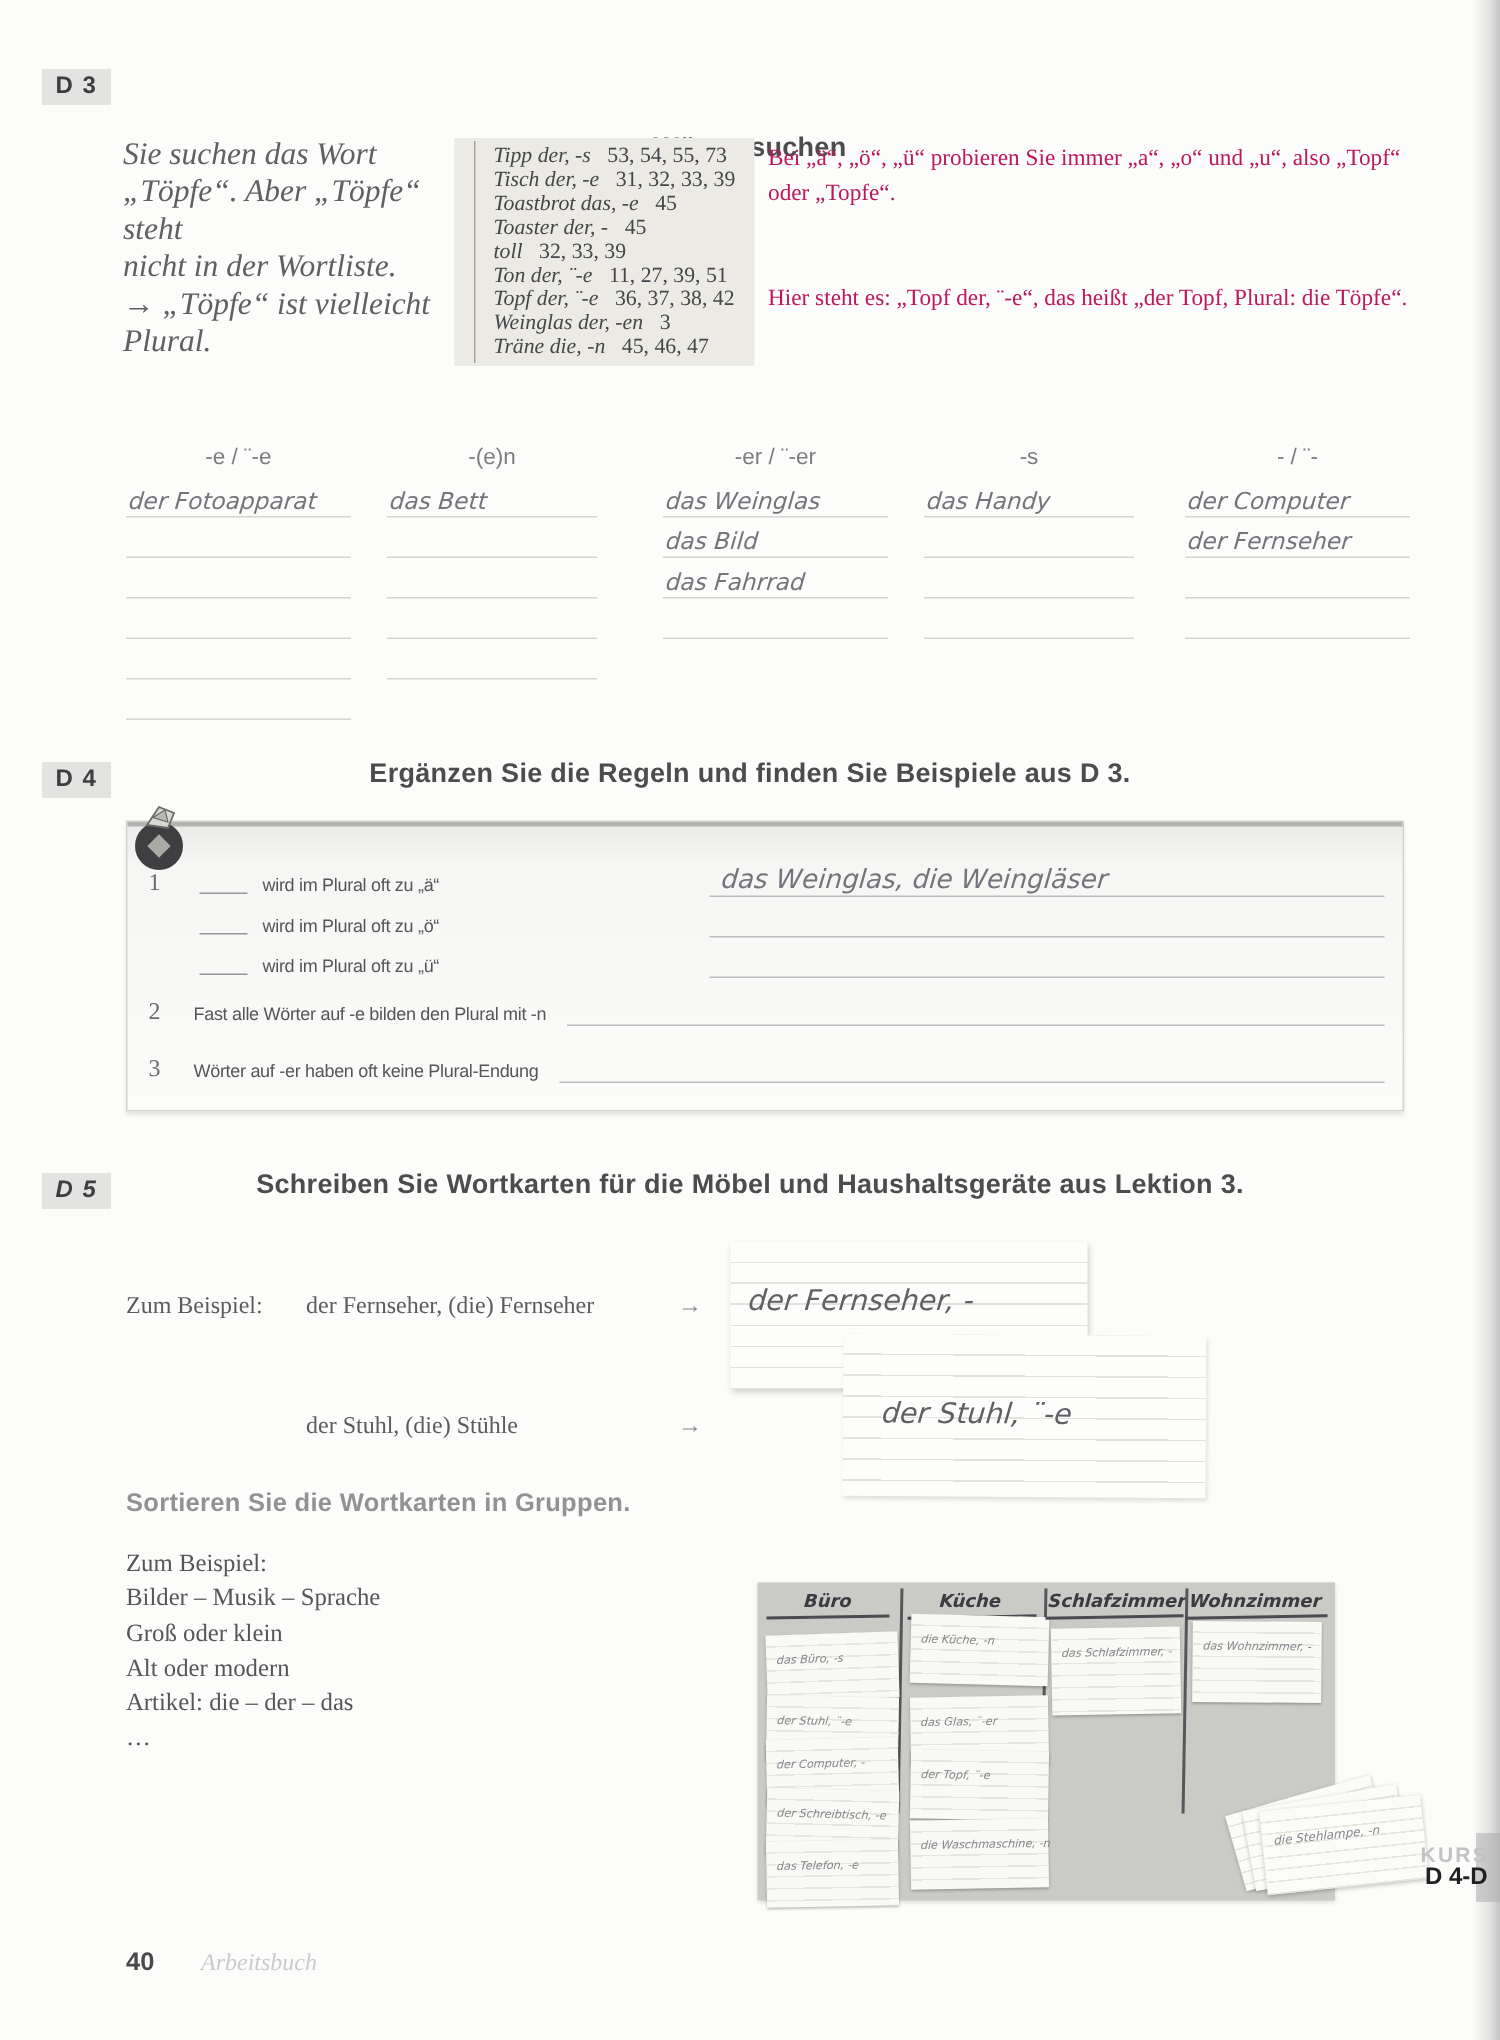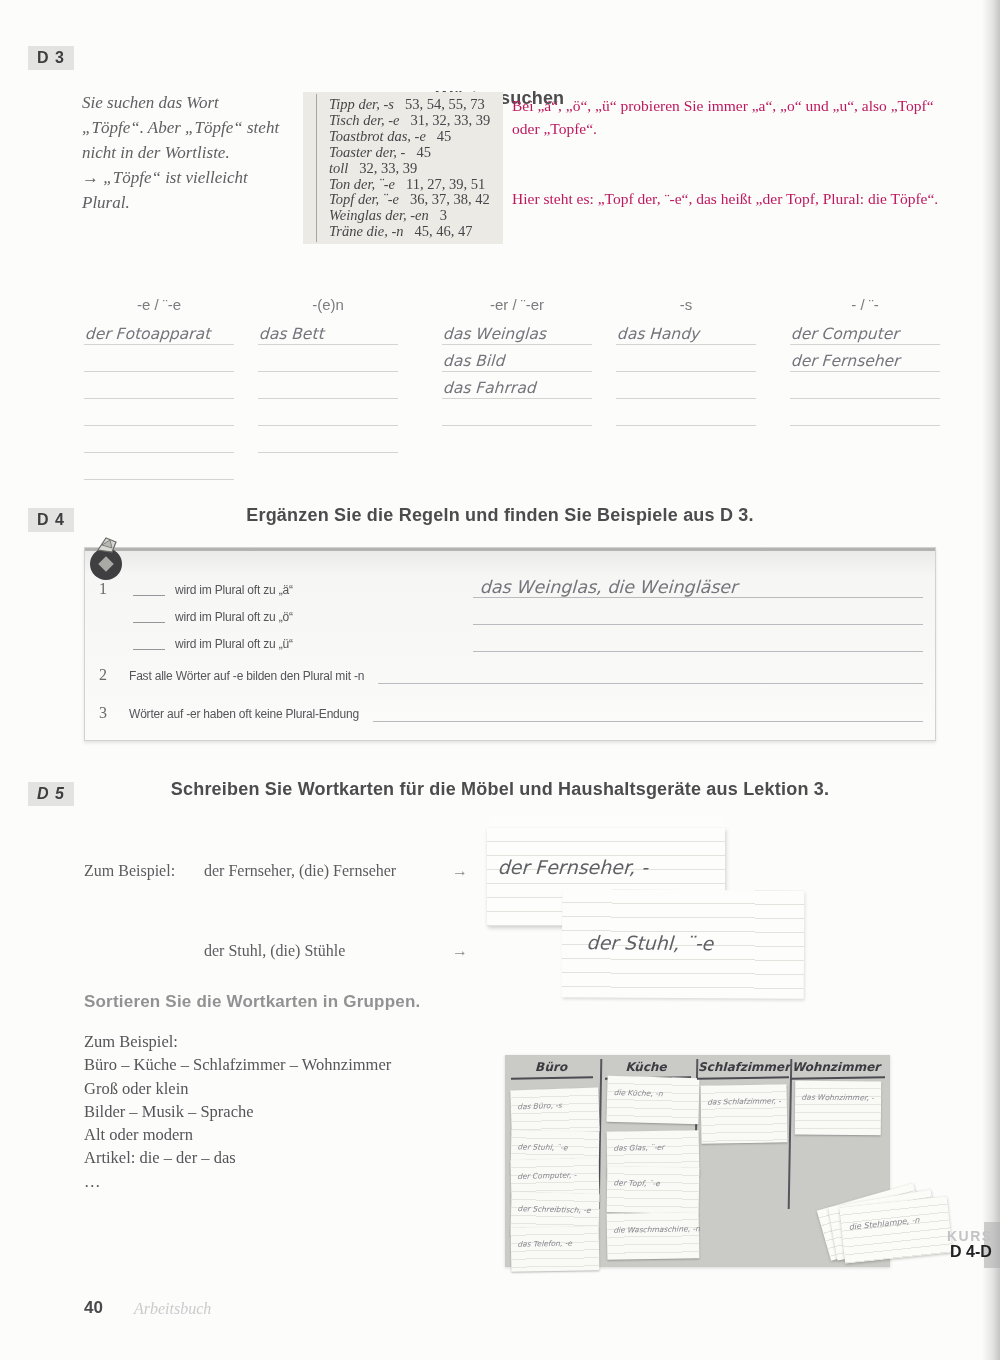--- a/index.html
+++ b/index.html
@@ -6,21 +6,21 @@
   .page{position:relative;width:1000px;height:1360px;background:#fcfcfb;overflow:hidden;
         font-family:"Liberation Sans",sans-serif;color:#4d4d4f;}
   .edge-shadow{position:absolute;right:0;top:0;width:18px;height:100%;
         background:linear-gradient(90deg,rgba(0,0,0,0) 0%,rgba(0,0,0,0.10) 60%,rgba(0,0,0,0.22) 100%);}
   .dlabel{position:absolute;left:28px;background:#e3e3e1;color:#3e3e40;font-weight:bold;
         font-size:16px;padding:3px 9px;letter-spacing:1px;}
   .sec-title{position:absolute;left:0;width:1000px;text-align:center;font-weight:bold;
         font-size:18px;color:#4c4c4e;letter-spacing:0.2px;}
   .serif{font-family:"Liberation Serif",serif;}
   .intro{position:absolute;left:82px;top:90px;width:240px;font-family:"Liberation Serif",serif;
-        font-style:italic;font-size:17px;color:#606064;line-height:25px;}
+        font-style:italic;font-size:21px;color:#606064;line-height:25px;}
   .wordlist{position:absolute;left:303px;top:92px;width:200px;height:152px;background:#ebeae5;
         box-sizing:border-box;padding:5px 0 0 26px;overflow:hidden;}
   .wordlist::before{content:"";position:absolute;left:13px;top:2px;bottom:2px;width:1px;background:#a6a59f;}
   .wl-row{display:flex;font-family:"Liberation Serif",serif;font-size:14.5px;color:#46464a;
         line-height:15.9px;white-space:nowrap;}
   .wl-word{margin-right:11px;font-style:italic;}
   .tipblock{position:absolute;left:512px;top:94px;width:432px;font-family:"Liberation Serif",serif;
         font-size:15.5px;color:#be185d;line-height:23px;}
   .tip2{margin-top:47px;}
   .gray-instr{position:absolute;font-weight:bold;font-size:17px;color:#929294;letter-spacing:0.2px;}
@@ -267,23 +267,22 @@
   <div class="arrow" style="left:452px;top:942px;">→</div>
   <div class="wcard" style="left:562px;top:890px;width:242px;height:108px;transform:rotate(0.4deg);box-shadow:1px 2px 3px rgba(0,0,0,0.12);">
     <span class="hand" style="left:26px;top:42px;">der Stuhl, ¨-e</span>
   </div>
 
   <div class="gray-instr" style="left:84px;top:992px;">Sortieren Sie die Wortkarten in Gruppen.</div>
 
   <div class="grouplist">
     <div>Zum Beispiel:</div>
     <div id="group-items">
-        <div>Büro – Küche – Schlafzimmer – Wohnzimmer</div>
+        <div>Bilder – Musik – Sprache</div>
         <div>Groß oder klein</div>
-        <div>Bilder – Musik – Sprache</div>
         <div>Alt oder modern</div>
         <div>Artikel: die – der – das</div>
         <div>…</div>
       </div>
   </div>
 
 
   <div class="board" id="board">
       <div class="bhead" style="left:8px;width:78px;">Büro</div>
       <div class="bhead-line" style="left:6px;top:22px;width:82px;transform:rotate(-1deg);"></div>

